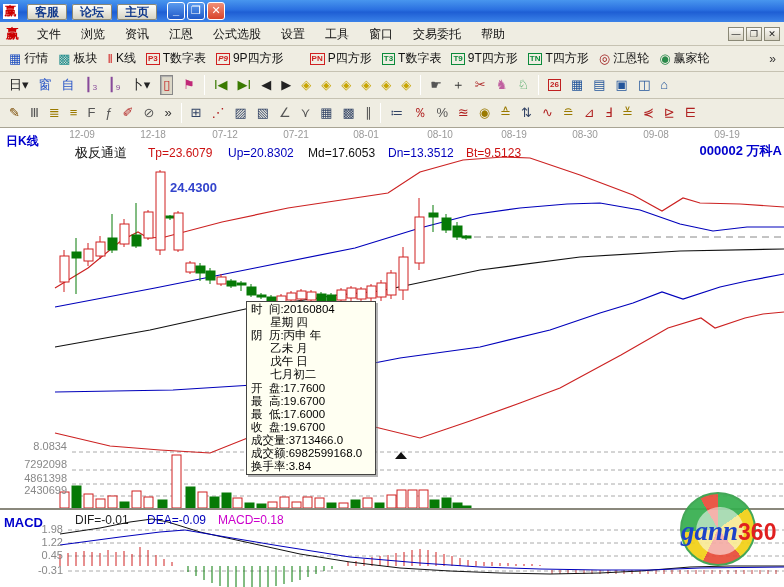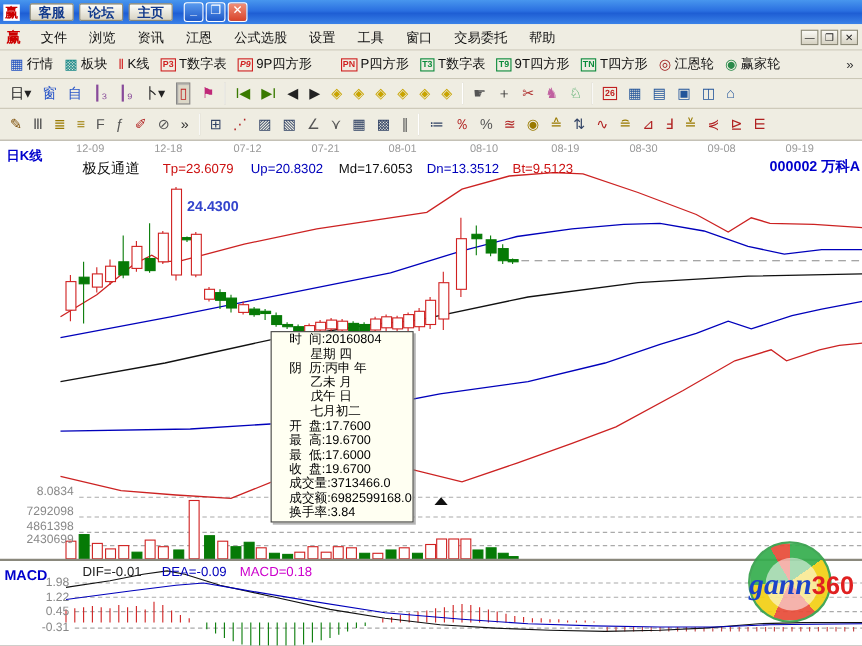--- a/index.html
+++ b/index.html
@@ -47,21 +47,21 @@
   .sep{width:1px;height:20px;background:#b4b0a0;border-right:1px solid #fff;margin:0 4px;flex:none;}
   .spring{flex:1;}
   .chev{font-size:12px;color:#333;padding:0 4px;cursor:pointer;}
 
   
   .chart{position:absolute;left:0;top:0;width:784px;height:587px;pointer-events:none;}
   .chart svg{position:absolute;left:0;top:0;}
 
   .tooltip{position:absolute;left:246px;top:301px;width:130px;background:#fffff2;
     border:1px solid #444;box-shadow:2px 2px 0 rgba(120,120,120,.55);
-    font-size:11.5px;line-height:13.1px;color:#000;padding:1px 16px;white-space:pre;pointer-events:auto;}
+    font-size:11.5px;line-height:13.1px;color:#000;padding:1px 4px;white-space:pre;pointer-events:auto;}
 
   .logo{position:absolute;left:650px;top:490px;width:106px;height:80px;pointer-events:none;margin-left:28px;}
   .logo-circle{position:absolute;left:2px;top:2px;width:76px;height:74px;border-radius:50%;
     border:2px solid #35a04a;opacity:.92;
     background:conic-gradient(#35ae4e 0 55deg,#f2d014 55deg 140deg,#e84b38 140deg 205deg,#f2d014 205deg 265deg,#35ae4e 265deg 330deg,#e84b38 330deg);}
   .logo-circle::after{content:"";position:absolute;left:14px;top:13px;width:48px;height:48px;
     border-radius:50%;background:rgba(255,255,255,.55);}
   .logo-text{position:absolute;left:3px;top:26px;width:103px;text-align:left;white-space:nowrap;}
   .logo-gann{font-family:"Liberation Serif","DejaVu Serif",serif;font-style:italic;font-weight:bold;
     font-size:27px;color:#1d43c8;}

